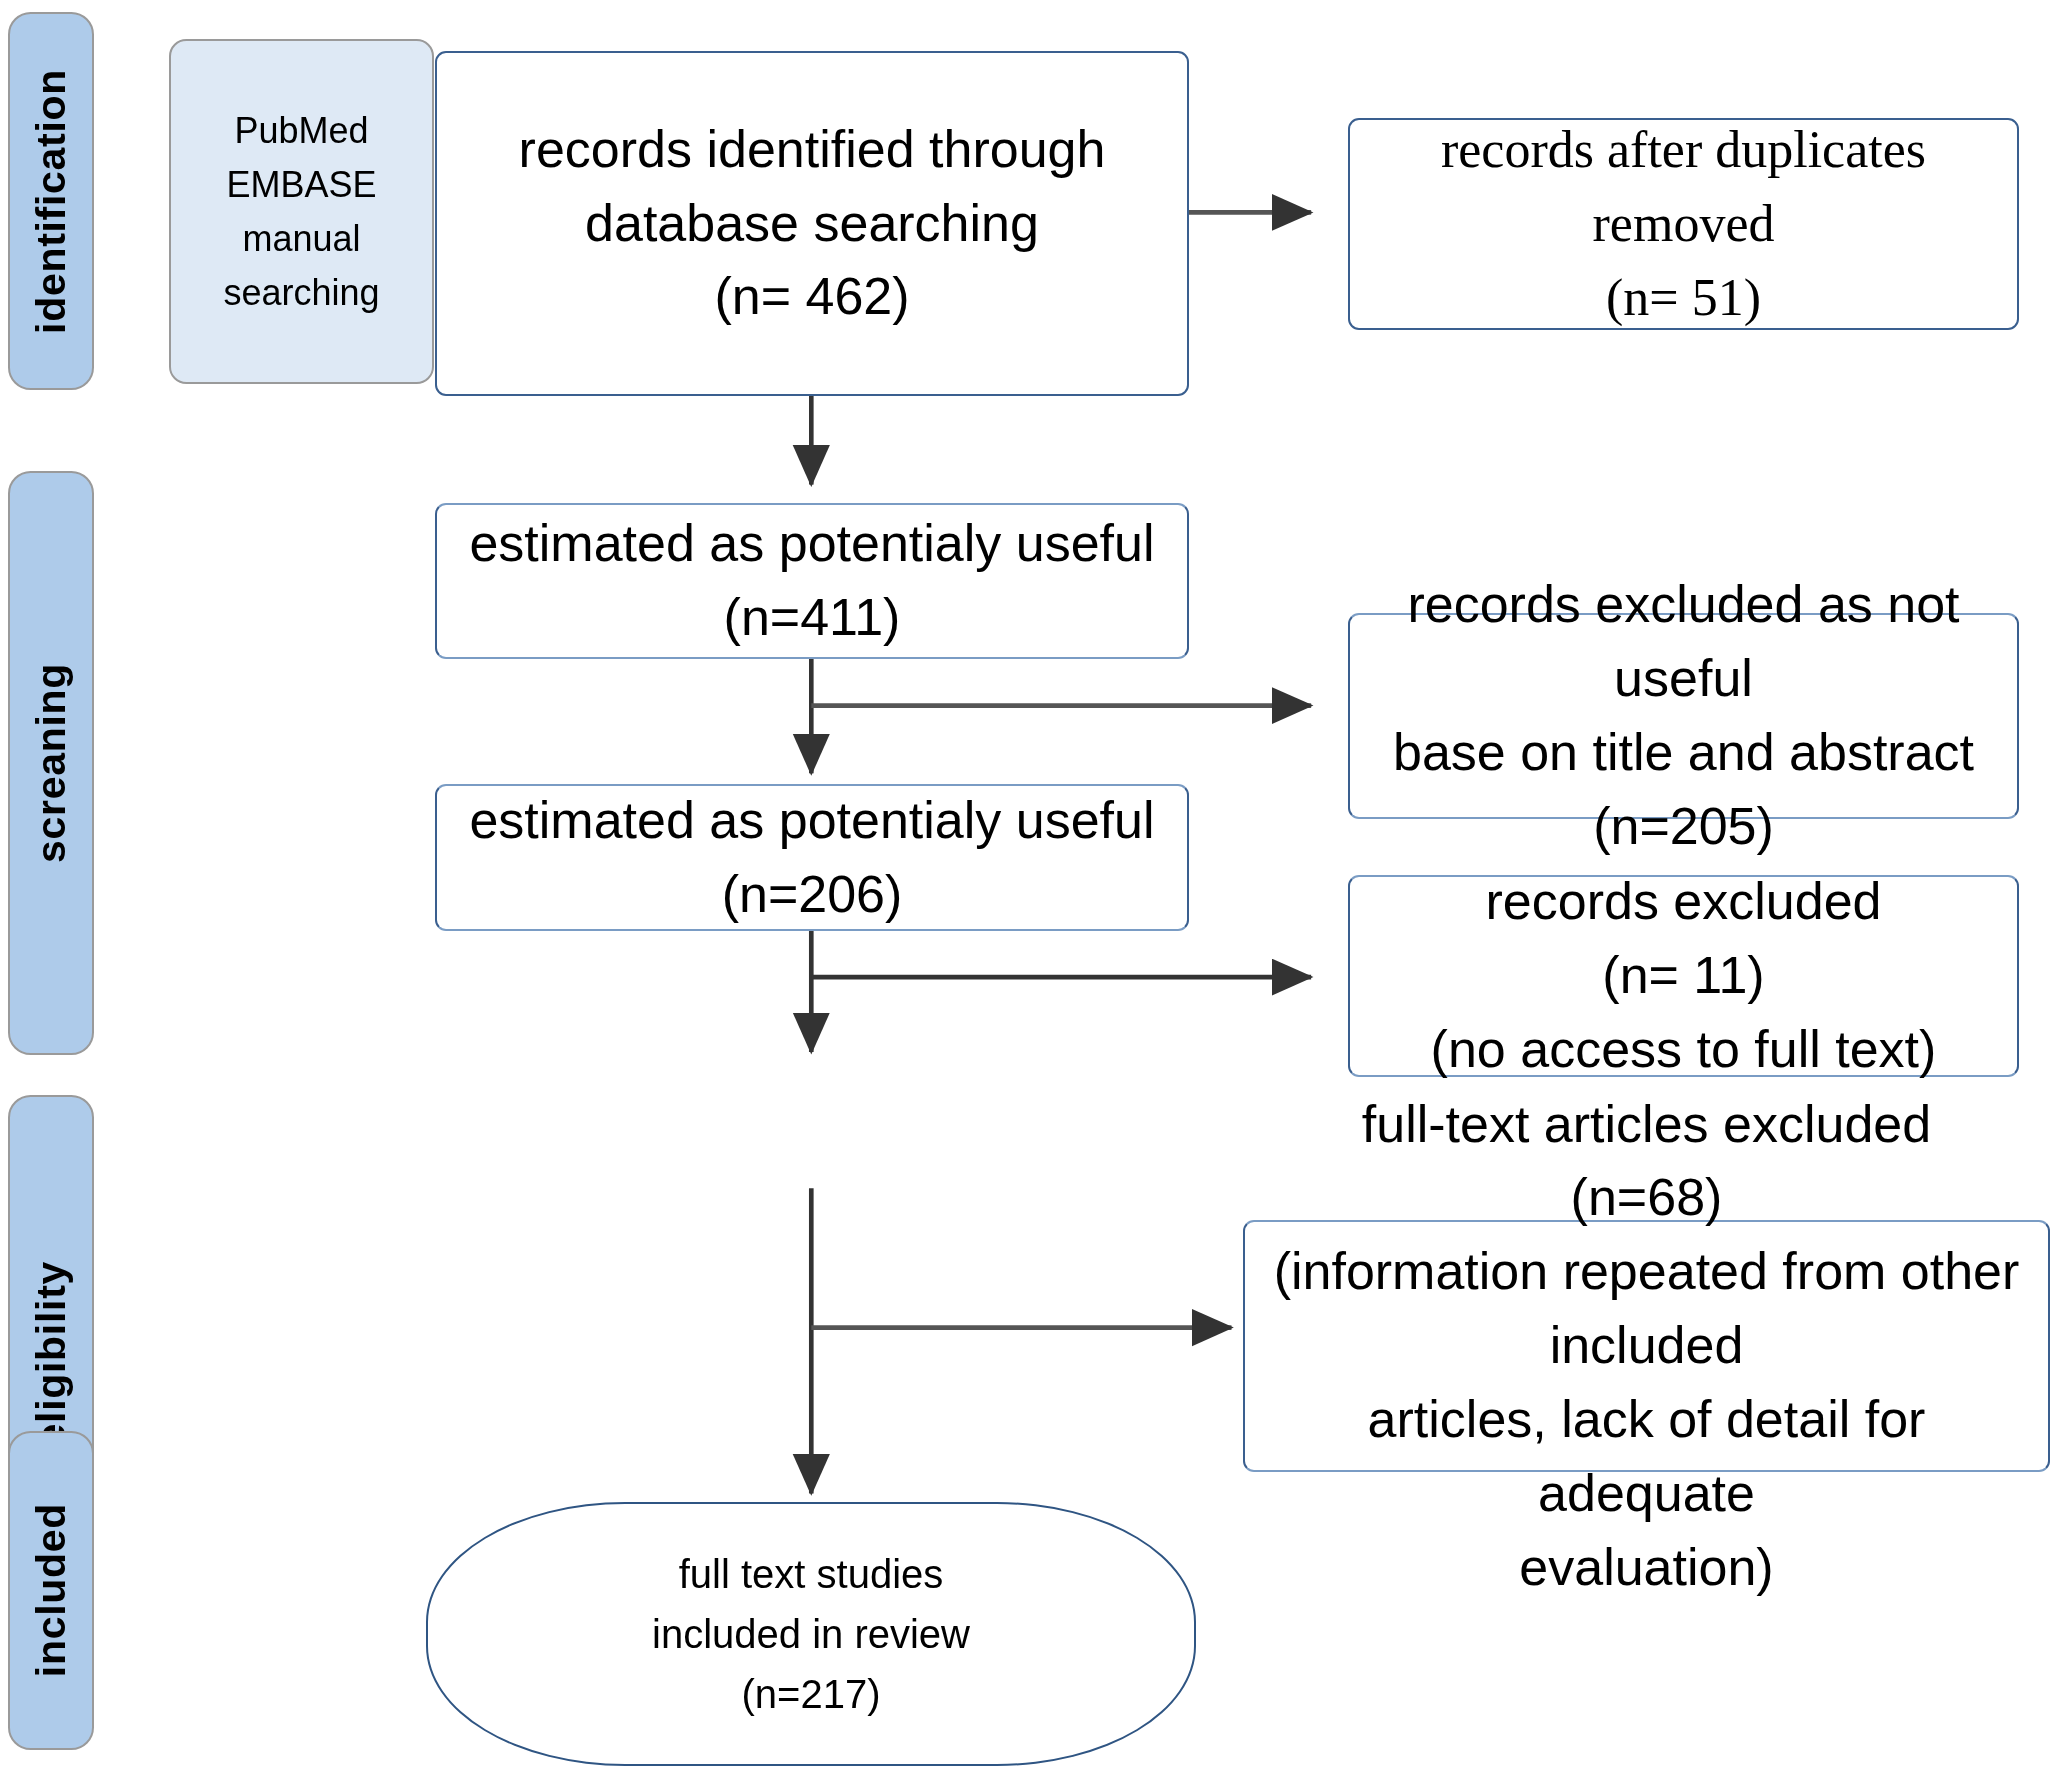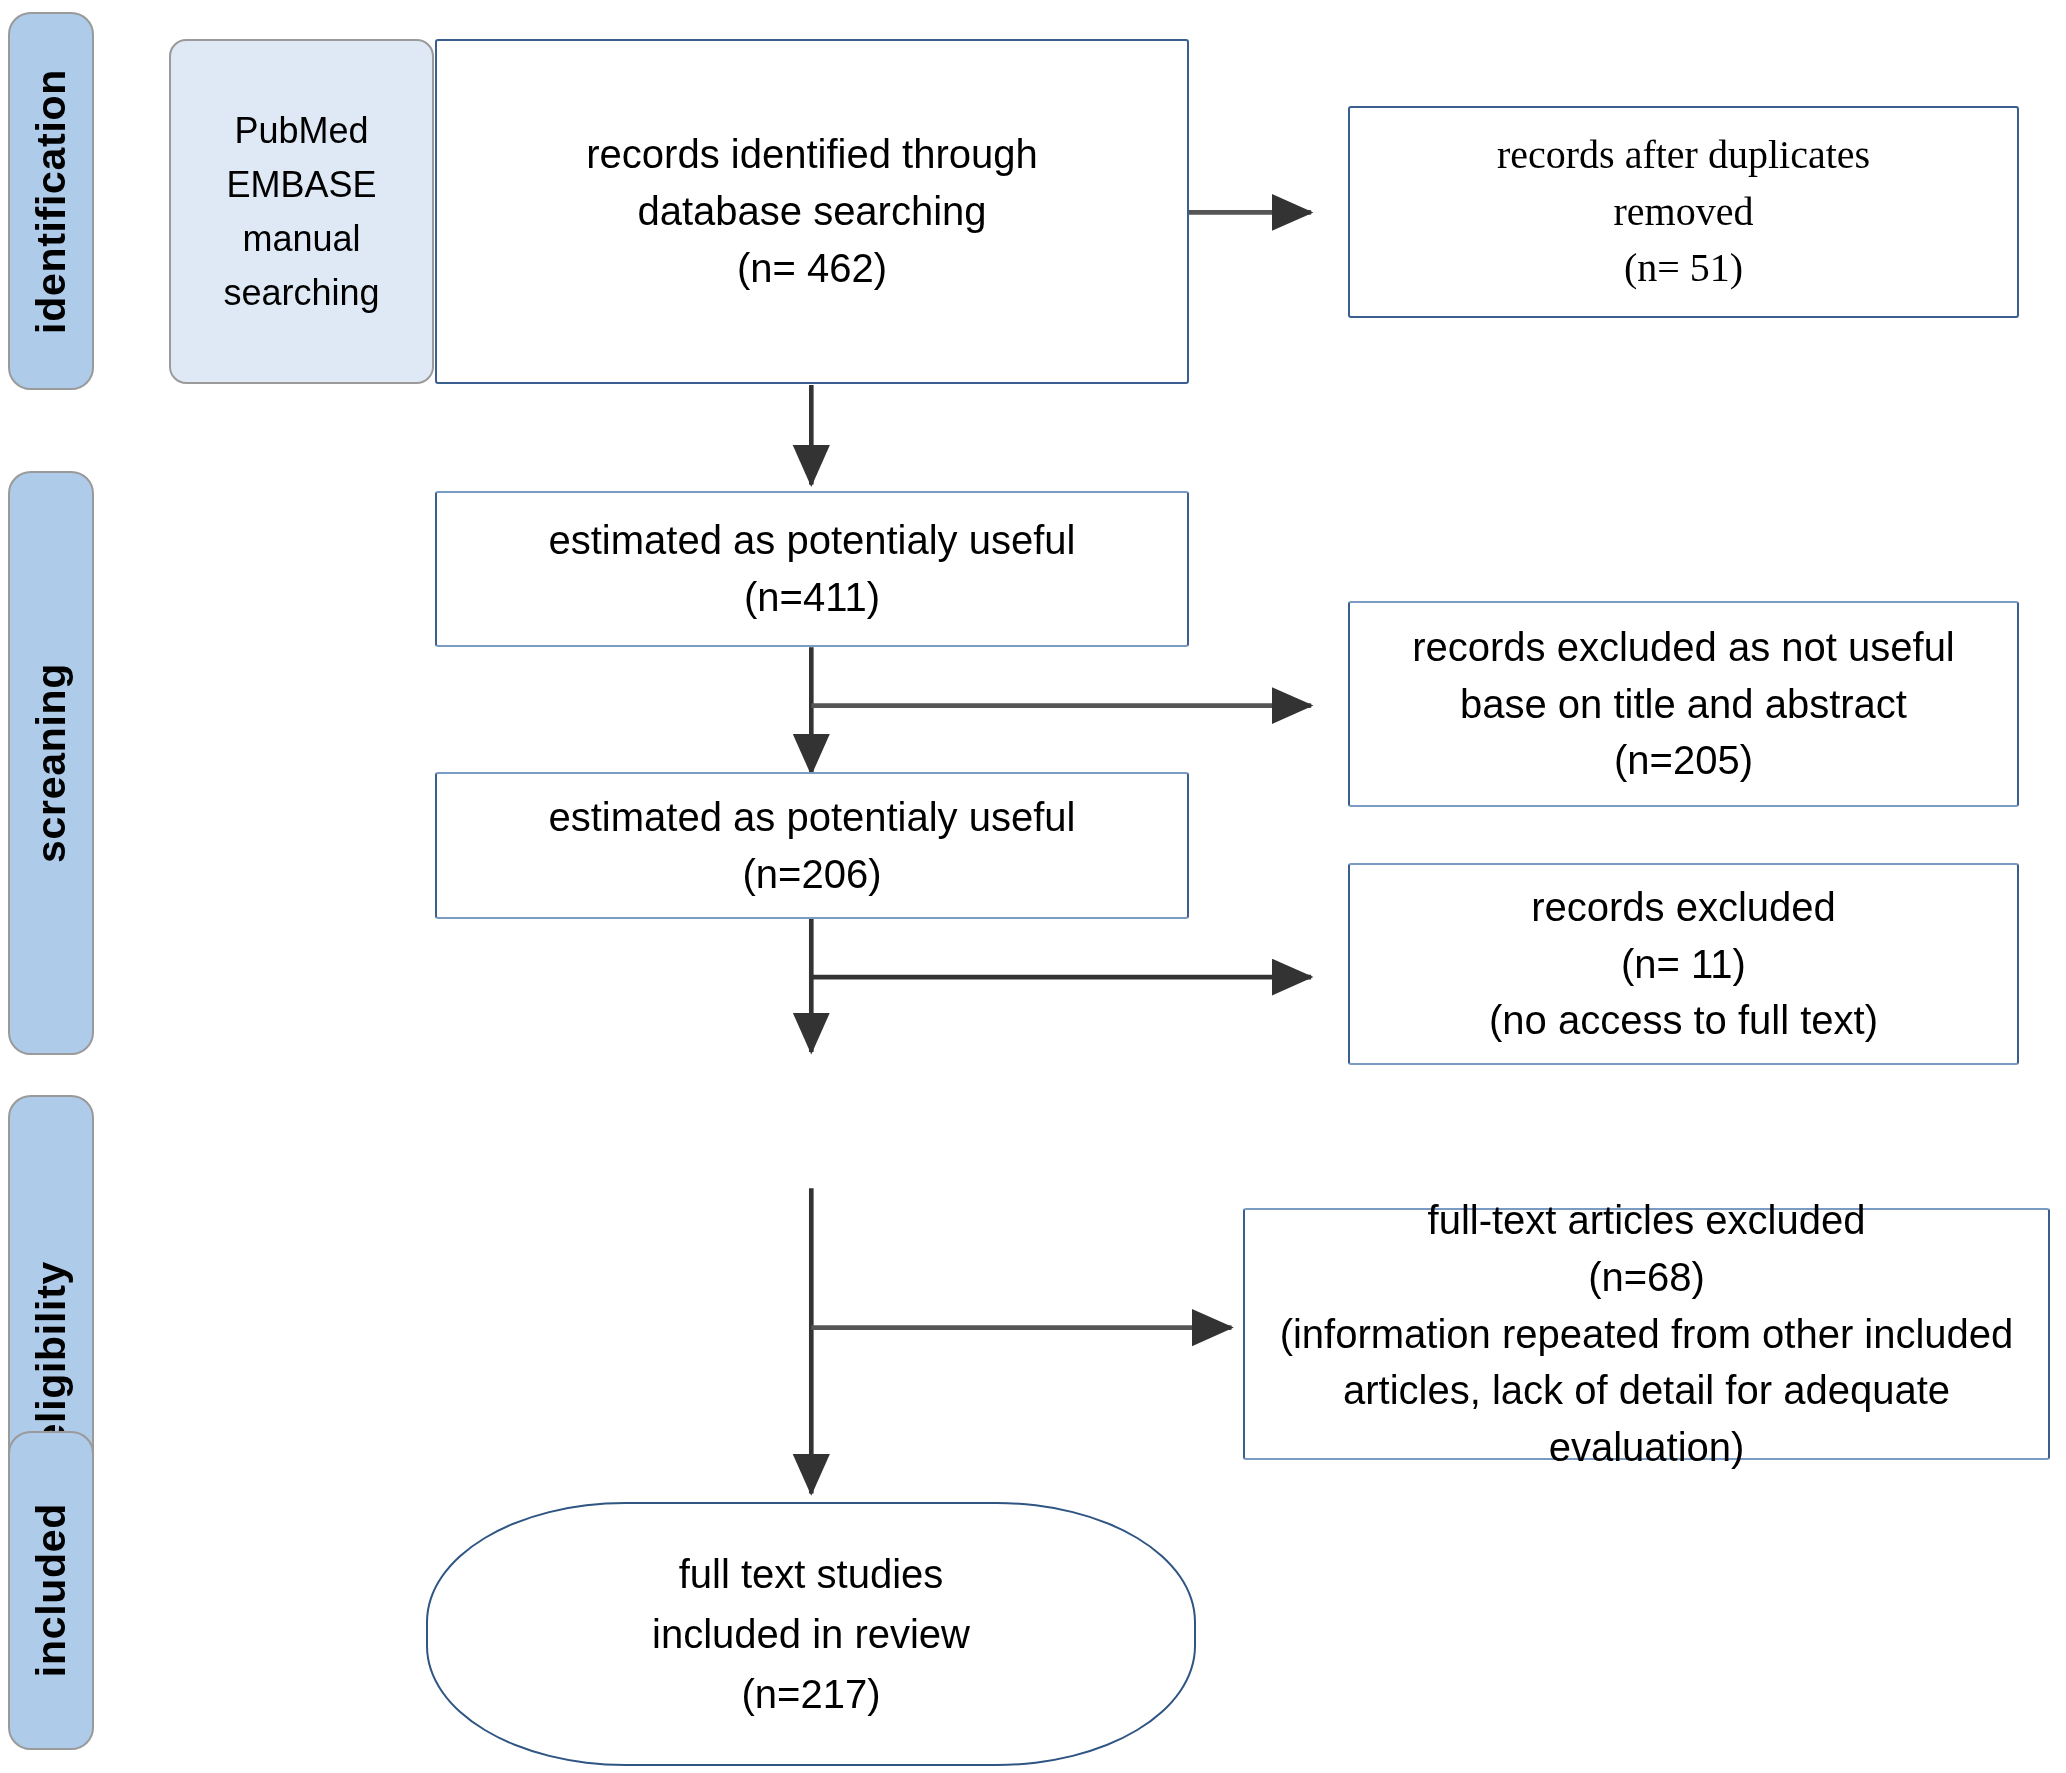--- a/index.html
+++ b/index.html
@@ -53,23 +53,24 @@
   }
   .node .node-text {
     width: 100%;
     padding: 0 12px;
     box-sizing: border-box;
     white-space: pre-line;
   }
 
   .node.rect {
     border: 2.7px solid #3a5f8f;
-    border-radius: 3px;
-    font-size: 40px;
+    border-radius: 11px;
+    font-size: 52px;
     line-height: 1.42;
+    margin-top: 12px;
   }
   .node.rect.mixed {
     border: 2.7px solid #3a5f8f;
     border-top-color: #7a9cc4;
     border-bottom-color: #7a9cc4;
   }
 
   .node.source {
     background: #dee9f5;
     border: 2.7px solid #9a9a9a;

